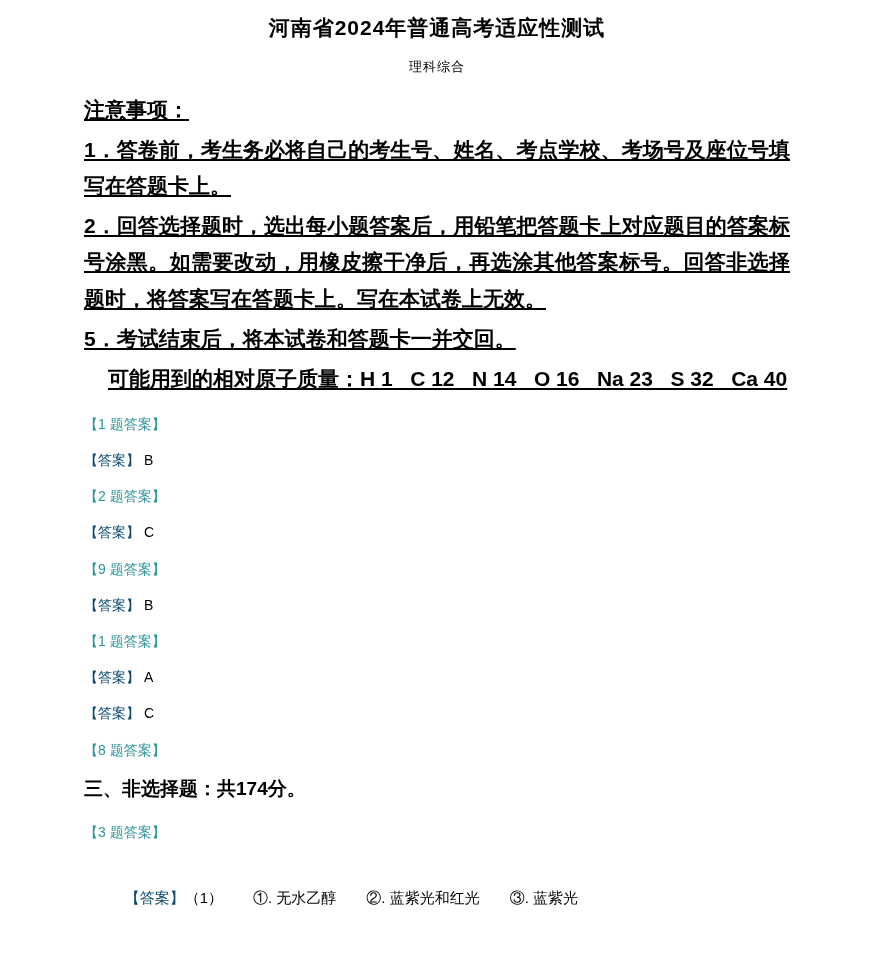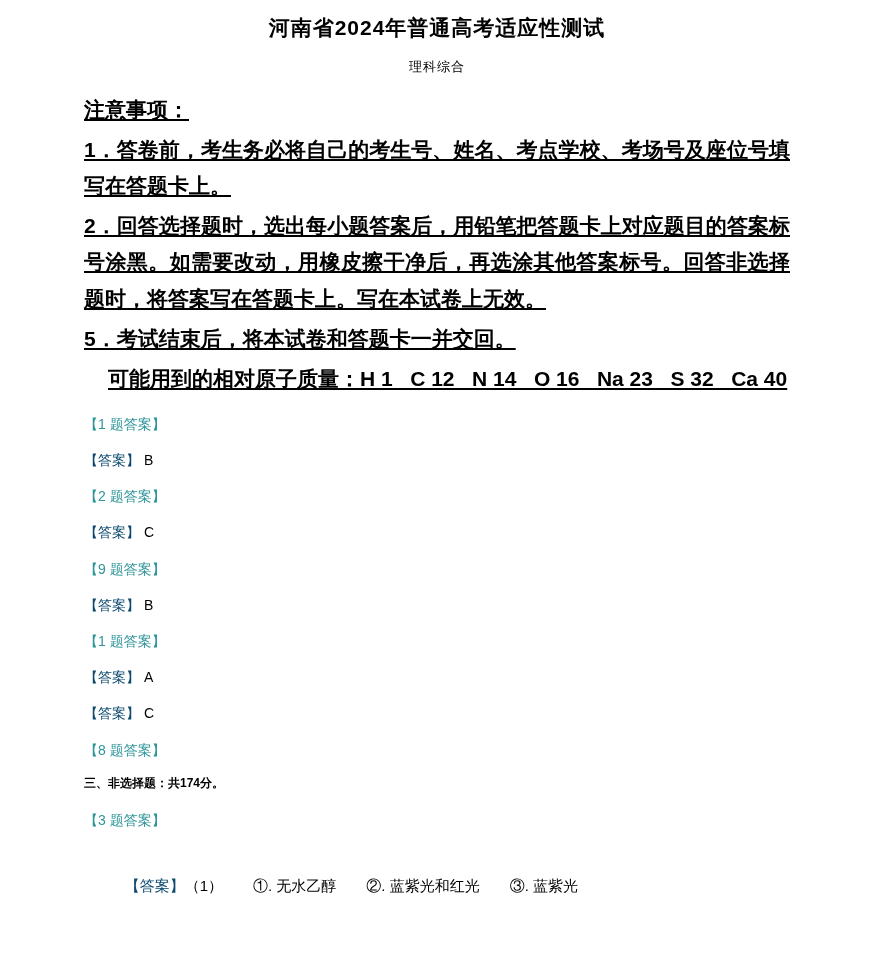--- a/index.html
+++ b/index.html
@@ -47,21 +47,21 @@
     cursor: pointer;
   }
   .ans-label {
     color: #0c4a6e;
   }
   .ans-value {
     color: #000000;
     margin-left: 4px;
   }
   .section-heading {
-    font-size: 12px;
+    font-size: 19px;
     font-weight: 700;
     line-height: 1.72;
     margin-top: 14px;
   }
   .q7-answer {
     font-size: 15px;
     line-height: 1.9;
     margin-top: 14px;
   }
 </style>

